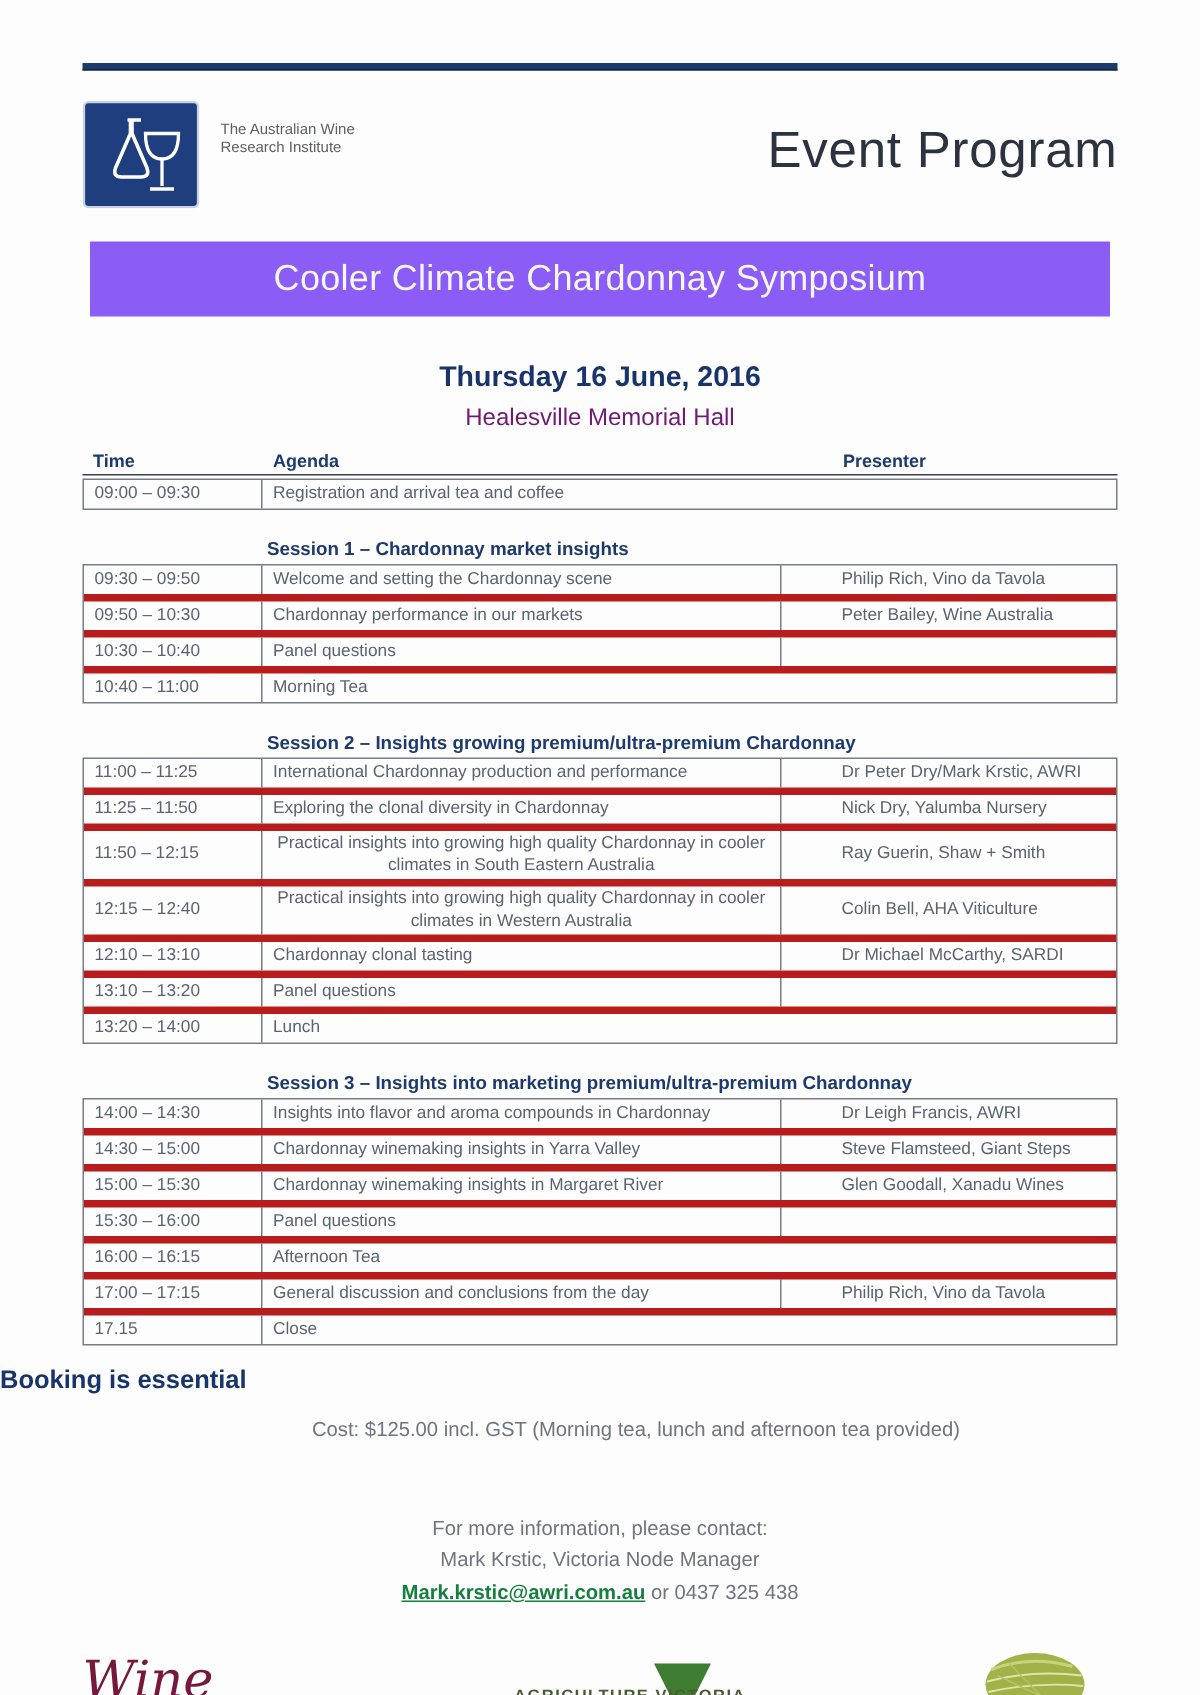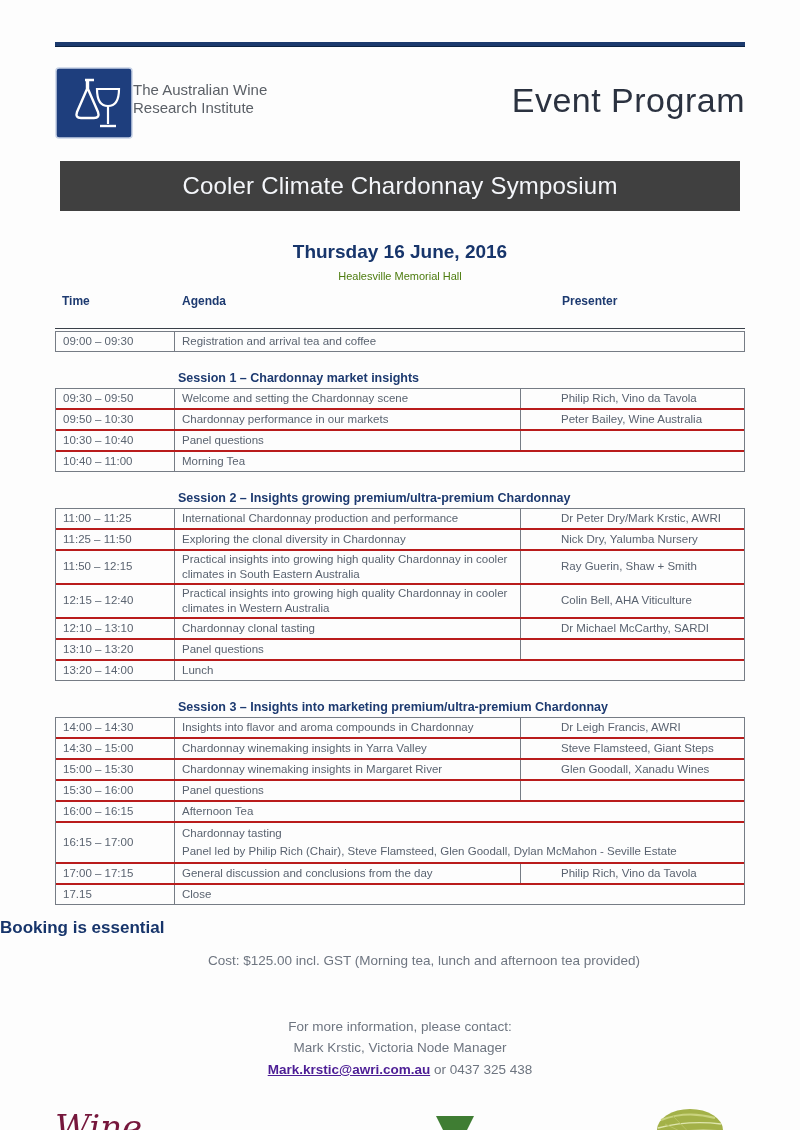--- a/index.html
+++ b/index.html
@@ -5,51 +5,51 @@
   html,body{margin:0;padding:0;background:#ffffff;}
   .page{
     width:800px;height:1130px;background:#fdfdfd;position:relative;overflow:hidden;
     font-family:"Liberation Sans",sans-serif;color:#5a6370;
   }
   .content{margin:0 55px;width:690px;}
   .top-rule{margin:42px 55px 0 55px;height:4px;background:#1c3a6e;border-bottom:1px solid #0d2342;}
   
   .hdr{display:flex;align-items:flex-start;margin:20px 55px 0 55px;height:84px;}
   .logo-box{width:78px;height:72px;flex:none;}
-  .org-text{padding-top:14px;font-size:15px;line-height:1.22;color:#5a5f66;}
+  .org-text{margin-left:14px;padding-top:14px;font-size:10px;line-height:1.22;color:#5a5f66;}
   .hdr-spacer{flex:1;}
   .program-title{font-size:34px;color:#2b3240;margin-top:14px;letter-spacing:.5px;}
   
-  .banner{margin:10px 60px 0 60px;height:50px;background:#404040;display:flex;align-items:center;justify-content:center;}
+  .banner{margin:10px 60px 0 60px;height:50px;background:#8b5cf6;display:flex;align-items:center;justify-content:center;}
   .banner span{color:#f4f6fa;font-size:24px;letter-spacing:.2px;}
   
   .date-line{margin-top:30px;text-align:center;font-size:19px;font-weight:bold;color:#17356b;}
-  .venue-line{margin-top:7px;text-align:center;font-size:11px;color:#4d7c0f;}
+  .venue-line{margin-top:7px;text-align:center;font-size:16px;color:#701a75;}
   .addr-line{margin-top:6px;text-align:center;font-size:14px;color:#6e7580;white-space:pre-wrap;}
   
-  .sch-header{display:flex;margin-top:12px;border-bottom:1px solid #3a4049;padding-bottom:20px;align-items:flex-end;}
+  .sch-header{display:flex;margin-top:12px;border-bottom:1px solid #3a4049;padding-bottom:2px;align-items:flex-end;}
   .sch-header div{font-size:12px;font-weight:bold;color:#1d3a70;}
   .h-time{width:119px;flex:none;padding-left:7px;box-sizing:border-box;}
   .h-agenda{flex:1;padding-left:8px;}
   .h-presenter{width:191px;flex:none;padding-left:8px;box-sizing:border-box;}
   .sch-table{border:1px solid #767c85;margin-top:2px;}
   .trow{display:flex;align-items:stretch;min-height:19px;}
-  .trow + .trow{border-top:2px solid #b91c1c;}
+  .trow + .trow{border-top:5px solid #b91c1c;text-align:center;}
   .cell{display:flex;align-items:center;padding:1px 7px;font-size:11.5px;color:#5a6370;line-height:1.3;}
   .cell.time{width:104px;flex:none;border-right:1px solid #767c85;}
   .cell.agenda{flex:1;}
   .cell.presenter{width:176px;flex:none;border-left:1px solid #767c85;padding-left:40px;}
   .agenda-lines{display:flex;flex-direction:column;gap:3px;padding:2px 0;}
   .session{margin-top:19px;}
   .session-title{font-size:12.5px;font-weight:bold;color:#1d3a70;margin-left:123px;margin-bottom:3px;}
   
   .booking{margin-top:13px;font-size:17px;font-weight:bold;color:#17356b;}
   .cost{margin-top:15px;text-align:center;font-size:13.5px;color:#6e7580;padding-left:48px;}
   .contact{margin-top:48px;text-align:center;font-size:13.5px;color:#6e7580;line-height:1.6;}
-  .email-link{color:#4c1d95;font-weight:bold;text-decoration:underline;cursor:pointer;}
+  .email-link{color:#15803d;font-weight:bold;text-decoration:underline;cursor:pointer;}
   
   .logos{margin:26px 55px 0 55px;display:flex;align-items:flex-start;}
   .wine-logo{width:150px;flex:none;margin-top:6px;}
   .wine-script{font-family:"DejaVu Serif",serif;font-style:italic;font-size:34px;color:#76173c;line-height:.9;}
   .agvic{flex:1;display:flex;justify-content:center;margin-top:18px;}
   .agvic-inner{position:relative;height:46px;}
   .agvic-tri{position:absolute;left:93px;top:-8px;width:0;height:0;
     border-left:19px solid transparent;border-right:19px solid transparent;border-top:38px solid #3f7d33;}
   .agvic-label{position:relative;font-size:11px;font-weight:bold;letter-spacing:1px;color:#4a5a33;top:8px;}
   .hort{width:110px;flex:none;text-align:center;margin-top:0;}
@@ -186,29 +186,20 @@
           <div class="trow">
             <div class="cell time">15:30 – 16:00</div>
             <div class="cell agenda">Panel questions</div>
             <div class="cell presenter"></div>
           </div>
           <div class="trow">
             <div class="cell time">16:00 – 16:15</div>
             <div class="cell agenda">Afternoon Tea</div>
           </div>
           <div class="trow">
-            <div class="cell time">16:15 – 17:00</div>
-            <div class="cell agenda">
-              <div class="agenda-lines">
-                <div>Chardonnay tasting</div>
-                <div>Panel led by Philip Rich (Chair), Steve Flamsteed, Glen Goodall, Dylan McMahon - Seville Estate</div>
-              </div>
-            </div>
-          </div>
-          <div class="trow">
             <div class="cell time">17:00 – 17:15</div>
             <div class="cell agenda">General discussion and conclusions from the day</div>
             <div class="cell presenter">Philip Rich, Vino da Tavola</div>
           </div>
           <div class="trow">
             <div class="cell time">17.15</div>
             <div class="cell agenda">Close</div>
           </div>
         </div>
     </div>

